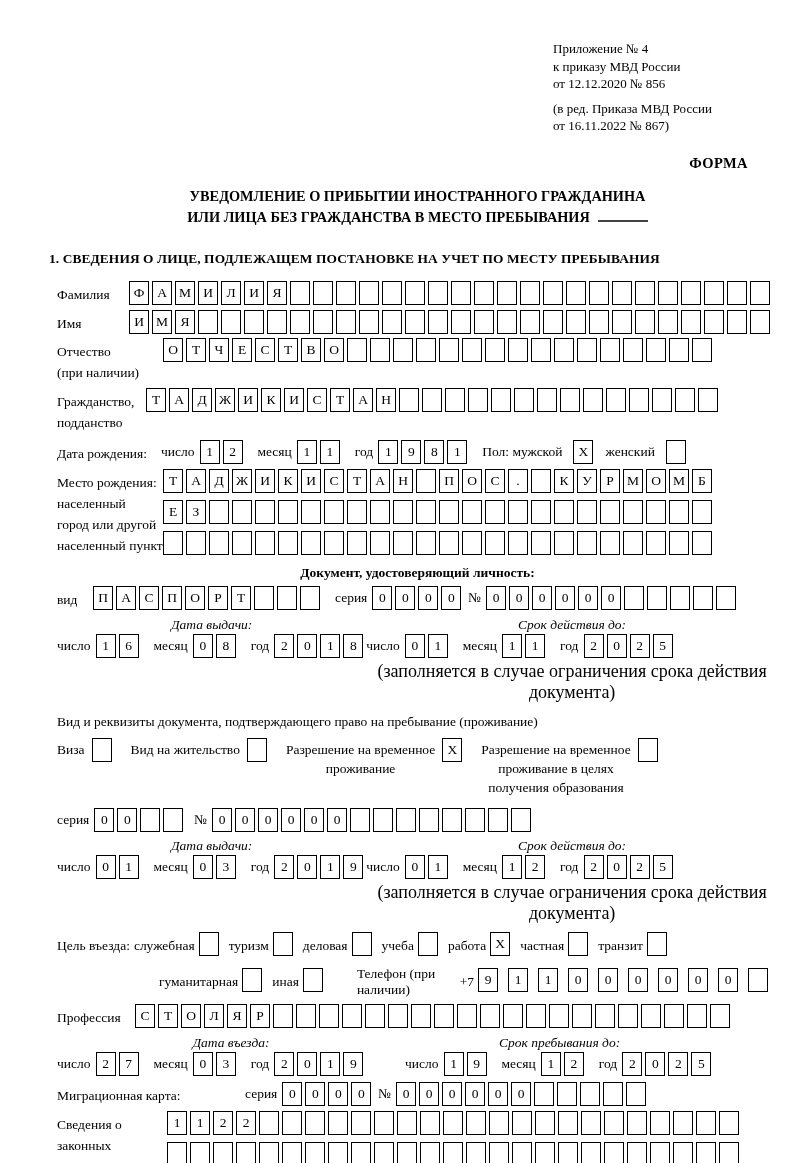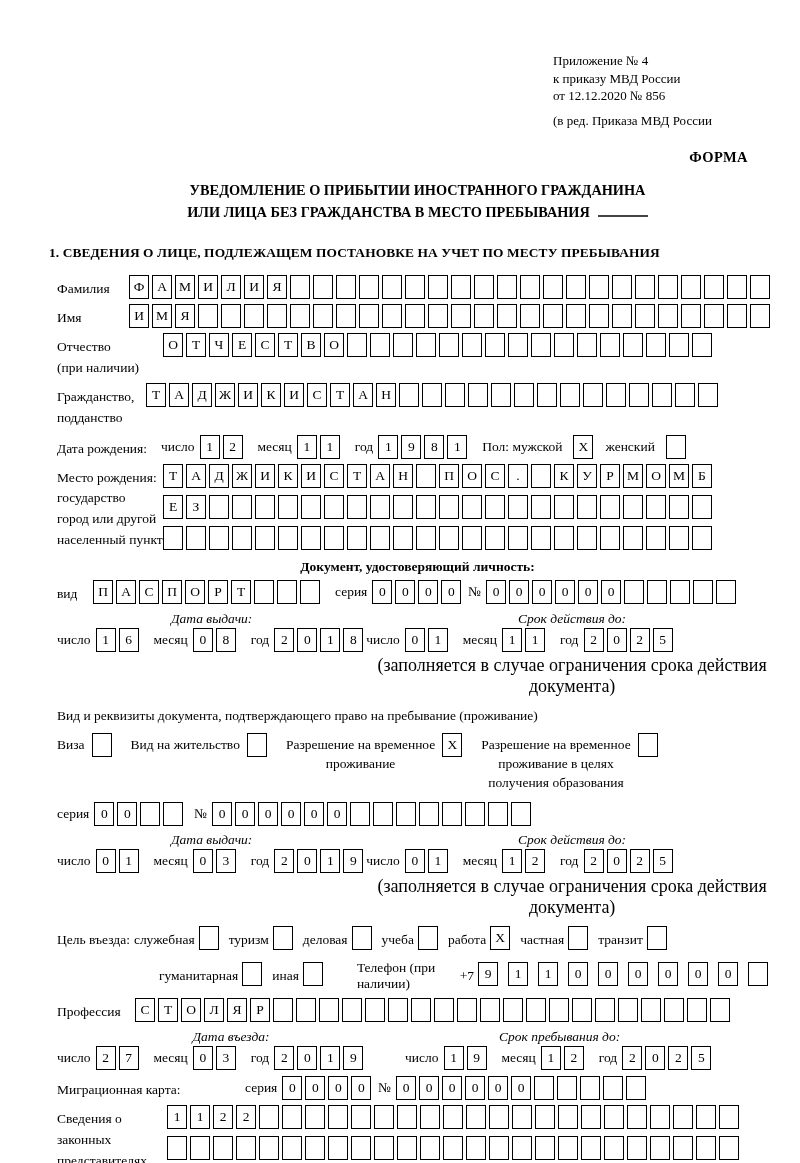--- a/index.html
+++ b/index.html
@@ -1,18 +1,18 @@
 <!DOCTYPE html>
 <html lang="ru"><head>
 <meta charset="utf-8">
 <style>
   html,body{margin:0;padding:0;background:#fff;}
   body{width:800px;height:1163px;overflow:hidden;color:#000;
        font-family:"Liberation Serif","DejaVu Serif",serif;}
-  .page{box-sizing:border-box;width:800px;height:1163px;padding:52px 22px 0 57px;}
+  .page{box-sizing:border-box;width:800px;height:1163px;padding:40px 22px 0 57px;}
 
   .annex{margin-left:auto;width:225px;font-size:13px;line-height:1.35;}
   .annex .grp2{margin-top:7px;}
   .forma{margin-top:20px;padding-right:30px;text-align:right;font-weight:bold;
          font-size:14.5px;letter-spacing:.4px;}
   .title{margin-top:14px;text-align:center;font-weight:bold;font-size:14.3px;line-height:1.5;}
   .blank{display:inline-block;width:50px;border-bottom:2px solid #444;height:2px;margin-left:8px;}
   .sec-hdr{margin:22px 0 14px -8px;font-weight:bold;font-size:13.4px;letter-spacing:.1px;}
 
   .row{display:flex;align-items:flex-start;margin-bottom:4px;}
@@ -50,20 +50,21 @@
 </head>
 <body>
 
 <div class="page">
 
   <div class="annex">
     <div>Приложение № 4</div>
     <div>к приказу МВД России</div>
     <div>от 12.12.2020 № 856</div>
     <div class="grp2">(в ред. Приказа МВД России</div>
+    <div>от 16.11.2022 № 867)</div>
   </div>
 
   <div class="forma">ФОРМА</div>
 
   <div class="title">
     <div>УВЕДОМЛЕНИЕ О ПРИБЫТИИ ИНОСТРАННОГО ГРАЖДАНИНА</div>
     <div><span>ИЛИ ЛИЦА БЕЗ ГРАЖДАНСТВА В МЕСТО ПРЕБЫВАНИЯ</span><span class="blank"></span></div>
   </div>
 
   <div class="sec-hdr">1. СВЕДЕНИЯ О ЛИЦЕ, ПОДЛЕЖАЩЕМ ПОСТАНОВКЕ НА УЧЕТ ПО МЕСТУ ПРЕБЫВАНИЯ</div>
@@ -224,21 +225,21 @@
       </div>
     <span class="inlbl gapl">Пол: мужской</span>
     <span class="cbox chk">X</span>
     <span class="inlbl gapl">женский</span>
     <span class="cbox chk"></span>
   </div>
 
   <div class="row" style="margin-top:4px">
     <div class="lbl w106">
       <div>Место рождения:</div>
-      <div>государство</div>
+      <div>населенный</div>
       <div>город или другой</div>
       <div>населенный пункт</div>
     </div>
     <div class="stack">
       <div class="boxes">
           <span class="cbox">Т</span>
           <span class="cbox">А</span>
           <span class="cbox">Д</span>
           <span class="cbox">Ж</span>
           <span class="cbox">И</span>

